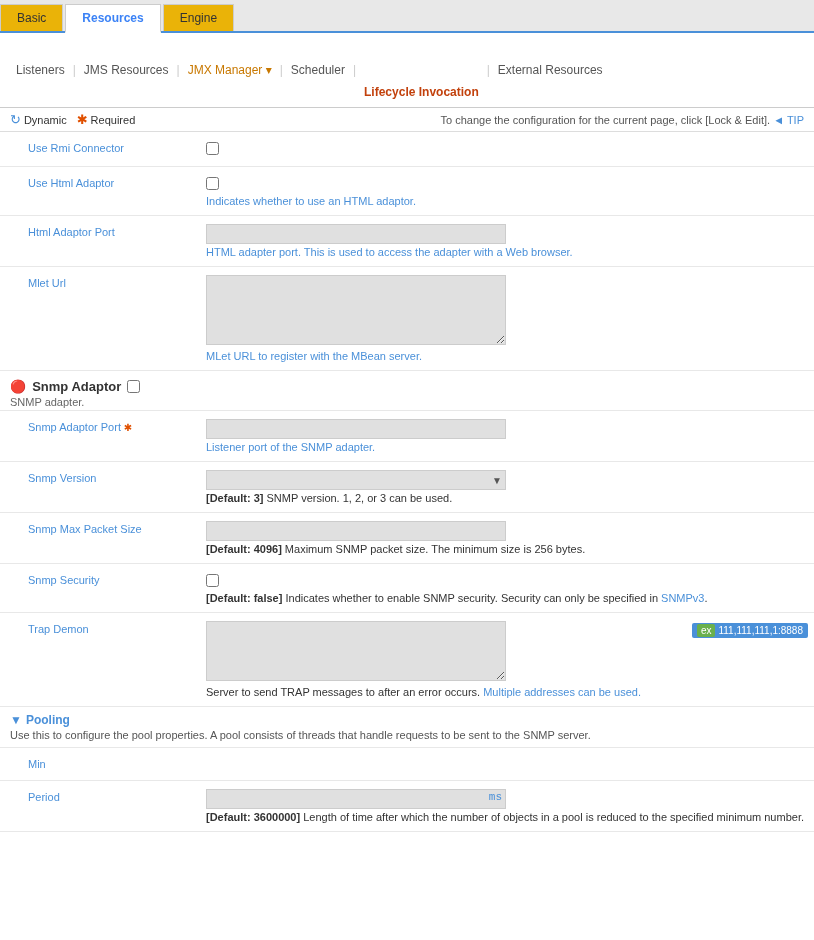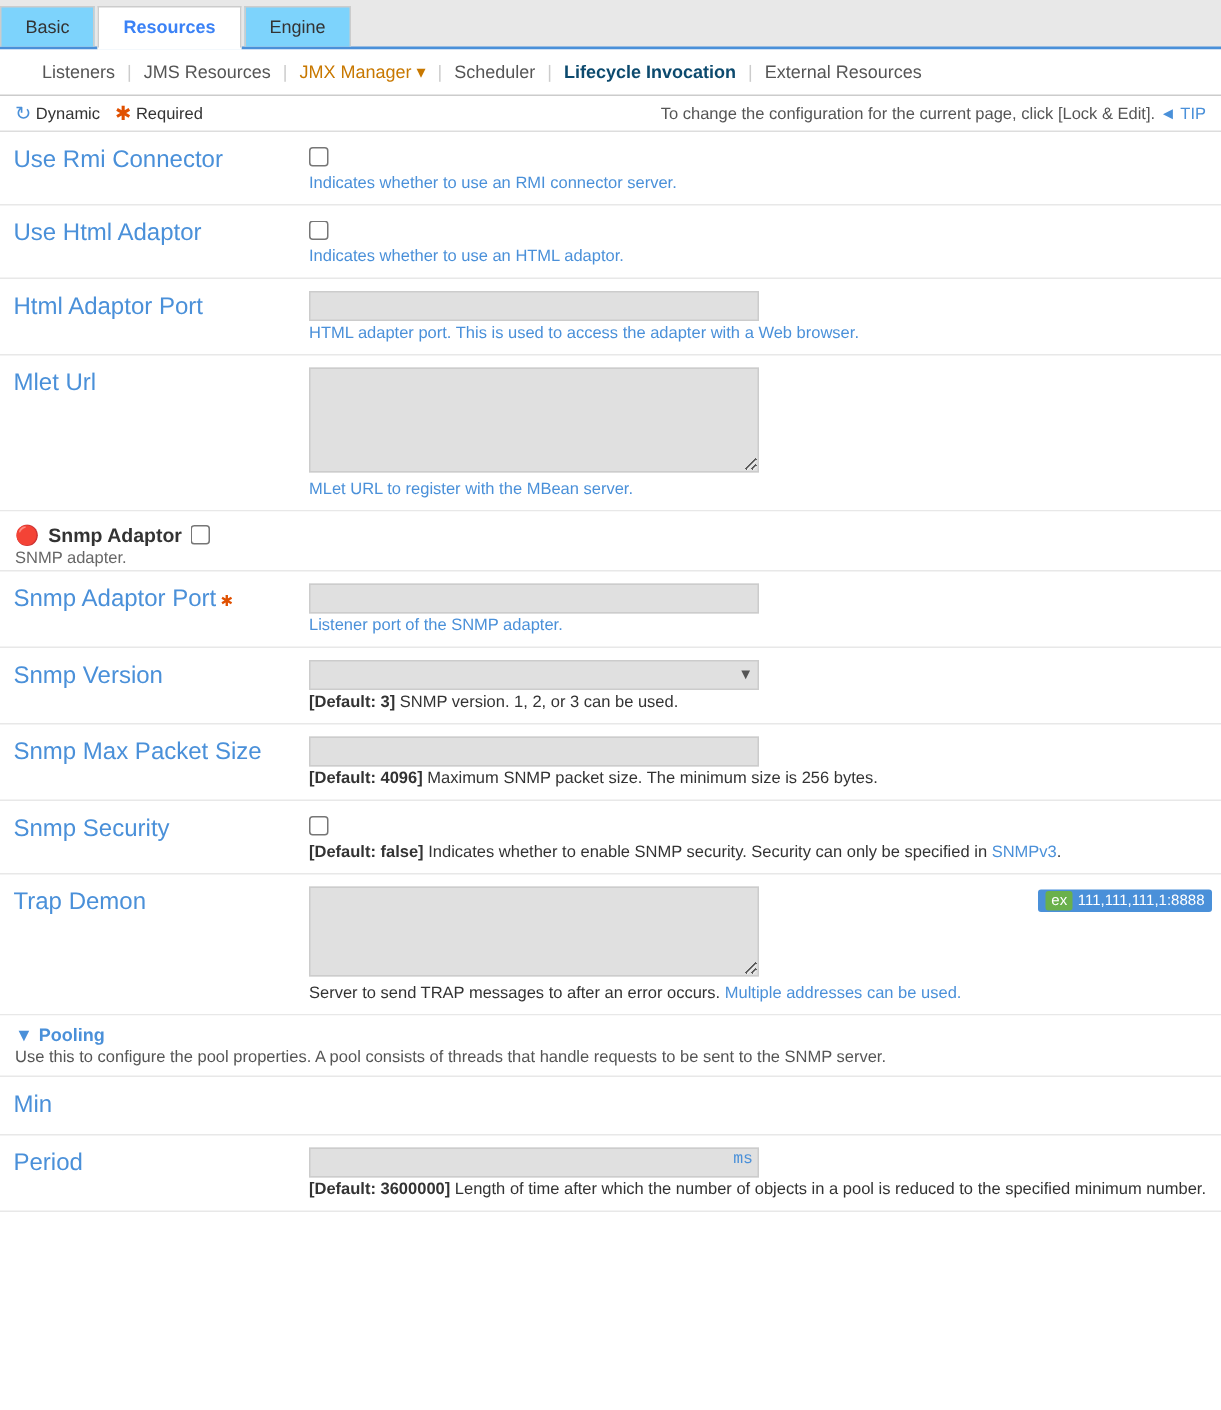--- a/index.html
+++ b/index.html
@@ -6,54 +6,54 @@
     body { font-family: Arial, sans-serif; font-size: 12px; background: #fff; color: #333; width: 814px; }
 
     
     .top-tabs { display: flex; background: #e8e8e8; border-bottom: 2px solid #4a90d9; }
     .top-tab {
       padding: 6px 16px;
       cursor: pointer;
       font-size: 12px;
       border: 1px solid #ccc;
       border-bottom: none;
-      background: #7dd3fc;
+      background: #eab308;
       color: #333;
       margin-right: 2px;
       margin-top: 4px;
     }
     .top-tab.active {
       background: #fff;
       border-top: 1px solid #ccc;
       border-left: 1px solid #ccc;
       border-right: 1px solid #ccc;
       border-bottom: 2px solid #fff;
       margin-bottom: -2px;
       font-weight: bold;
       color: #3b82f6;
     }
 
     
     .sub-nav {
       display: flex;
       align-items: center;
-      padding: 6px 22px;
+      padding: 6px 10px;
       border-bottom: 1px solid #ccc;
       background: #fff;
       flex-wrap: wrap;
       gap: 2px;
     }
     .sub-nav-item {
       font-size: 12px;
       color: #555;
       padding: 2px 6px;
       cursor: pointer;
       white-space: nowrap;
     }
-    .sub-nav-item.active { color: #0c4a6e; font-weight: bold; }
+    .sub-nav-item.active { color: #c2410c; font-weight: bold; margin-top: 44px; }
     .sub-nav-sep { color: #ccc; font-size: 12px; }
     .sub-nav-item.jmx { color: #c87800; }
 
     
     .toolbar {
       display: flex;
       align-items: center;
       padding: 4px 10px;
       border-bottom: 1px solid #ddd;
       background: #fff;
@@ -74,23 +74,23 @@
     
     .form-row {
       display: flex;
       align-items: flex-start;
       border-bottom: 1px solid #e8e8e8;
       padding: 6px 0;
     }
     .form-label {
       width: 200px;
       min-width: 200px;
-      padding: 4px 9px;
+      padding: 4px 28px;
       color: #4a90d9;
-      font-size: 16px;
+      font-size: 11px;
       font-weight: normal;
     }
     .form-label.required-lbl::after {
       content: ' ✱';
       color: #e05000;
       font-size: 10px;
     }
     .form-field {
       flex: 1;
       padding: 2px 6px;
@@ -239,21 +239,20 @@
     <span class="tip-link">TIP</span>
   </div>
 </div>
 
 <div class="content">
 
   <div class="form-row">
     <div class="form-label">Use Rmi Connector</div>
     <div class="form-field">
       <input type="checkbox" style="">
-      <div class="form-desc">Indicates whether to use an RMI connector server.</div>
     </div>
   </div>
 
   <div class="form-row">
     <div class="form-label">Use Html Adaptor</div>
     <div class="form-field">
       <input type="checkbox" style="">
       <div class="form-desc">Indicates whether to use an HTML adaptor.</div>
     </div>
   </div>

